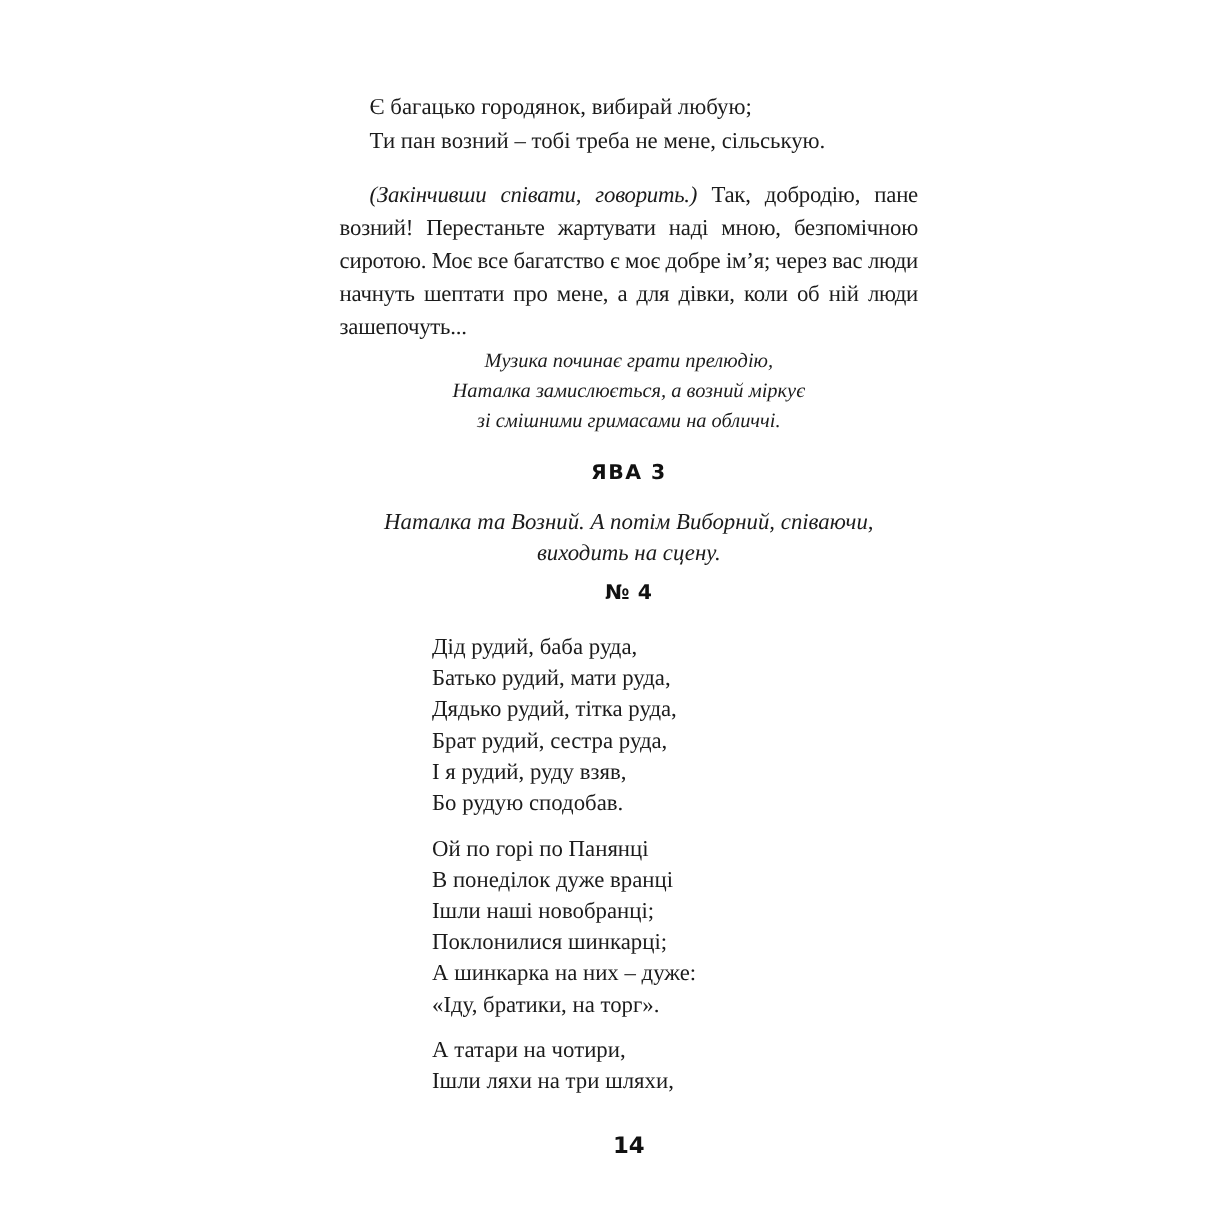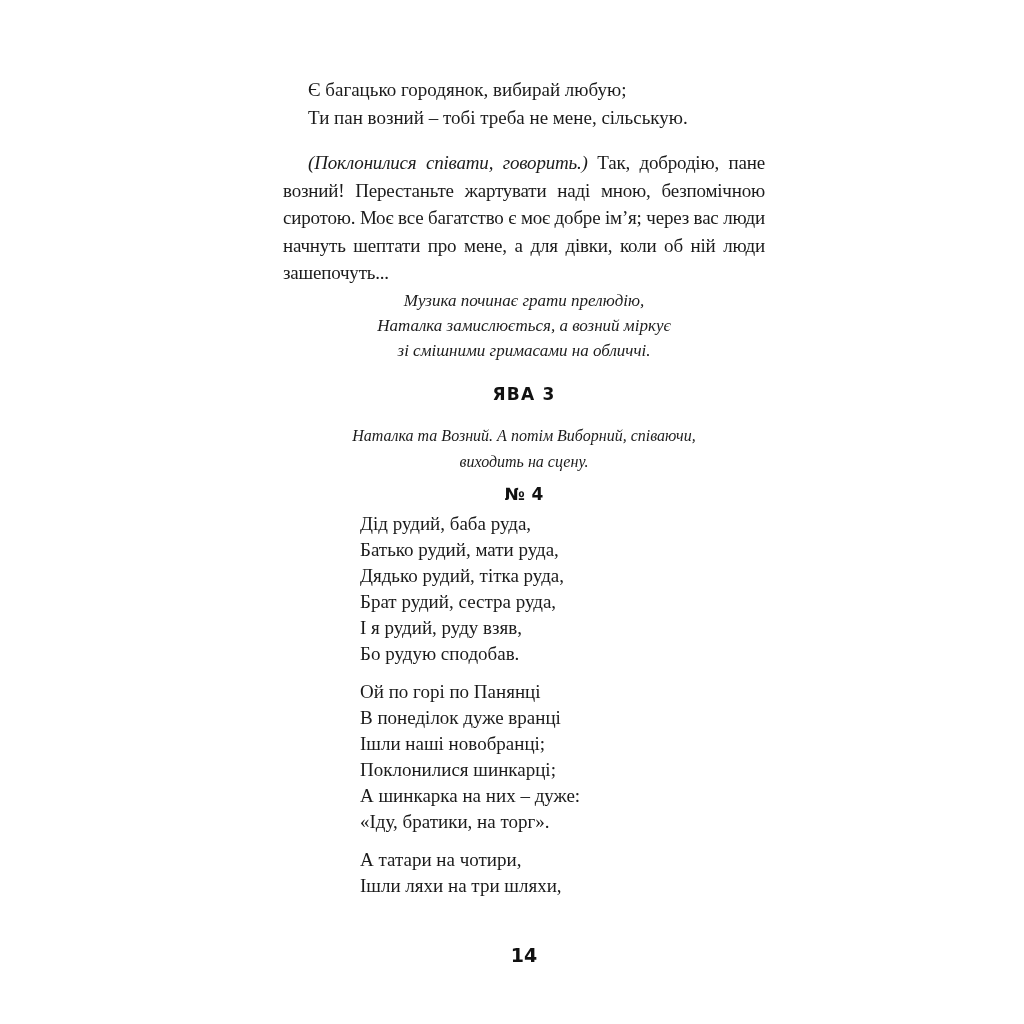--- a/index.html
+++ b/index.html
@@ -41,28 +41,28 @@
     margin-top:18px;
     text-align:center;
     font-family:"DejaVu Sans","Liberation Sans",sans-serif;
     font-weight:700;
     font-size:17px;
     line-height:26px;
     letter-spacing:1.2px;
     color:#111111;
   }
   .scene-dir { margin-top:16px; }
-  .scene-dir .stage-line { font-size:16px; line-height:26px; }
+  .scene-dir .stage-line { font-size:19px; line-height:26px; }
   .num-heading { margin-top:6px; letter-spacing:0.5px; }
   .stanza {
     margin-top:12px;
     margin-left:77px;
     line-height:26px;
   }
-  .stanza.first { margin-top:4px; }
+  .stanza.first { margin-top:20px; }
   .page-num {
     position:absolute;
     left:283px; top:944px;
     width:482px;
     text-align:center;
     font-family:"DejaVu Sans","Liberation Sans",sans-serif;
     font-weight:700;
     font-size:19px;
     color:#111111;
   }
@@ -71,21 +71,21 @@
 <body>
 
 <div class="content">
 
   <div>
     <div class="couplet-line">Є багацько городянок, вибирай любую;</div>
     <div class="couplet-line">Ти пан возний – тобі треба не мене, сільськую.</div>
   </div>
 
   <div class="para">
-    <div class="para-line first"><span class="cue">(Поклонилися співати, говорить.)</span> <span>Так, добродію, пане</span></div>
+    <div class="para-line first"><span class="cue">(Закінчивши співати, говорить.)</span> <span>Так, добродію, пане</span></div>
     <div class="para-line">возний! Перестаньте жартувати наді мною, безпомічною</div>
     <div class="para-line">сиротою. Моє все багатство є моє добре ім’я; через вас люди</div>
     <div class="para-line">начнуть шептати про мене, а для дівки, коли об ній люди</div>
     <div class="para-line last">зашепочуть...</div>
   </div>
 
   <div class="stage-dir">
     <div class="stage-line">Музика починає грати прелюдію,</div>
     <div class="stage-line">Наталка замислюється, а возний міркує</div>
     <div class="stage-line">зі смішними гримасами на обличчі.</div>

